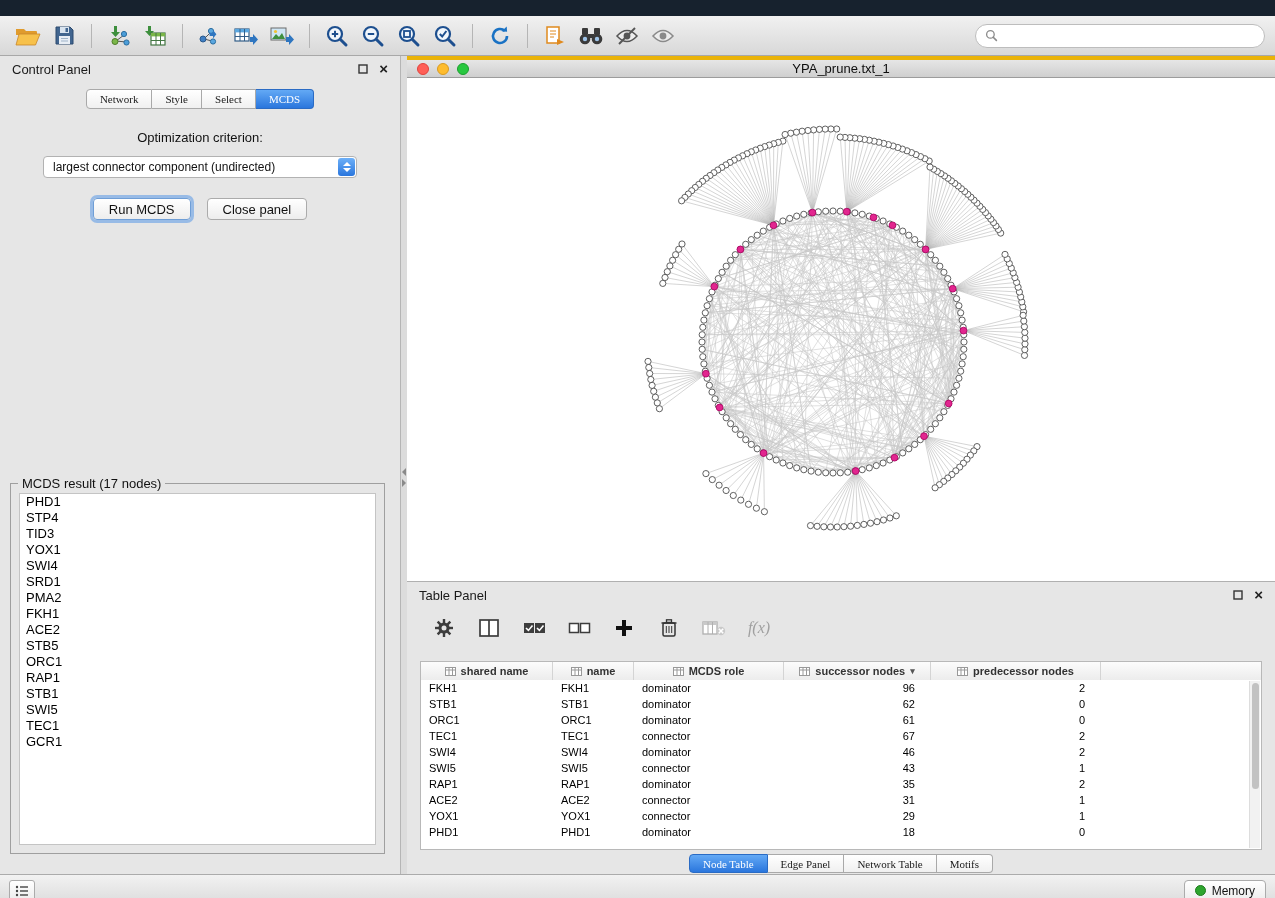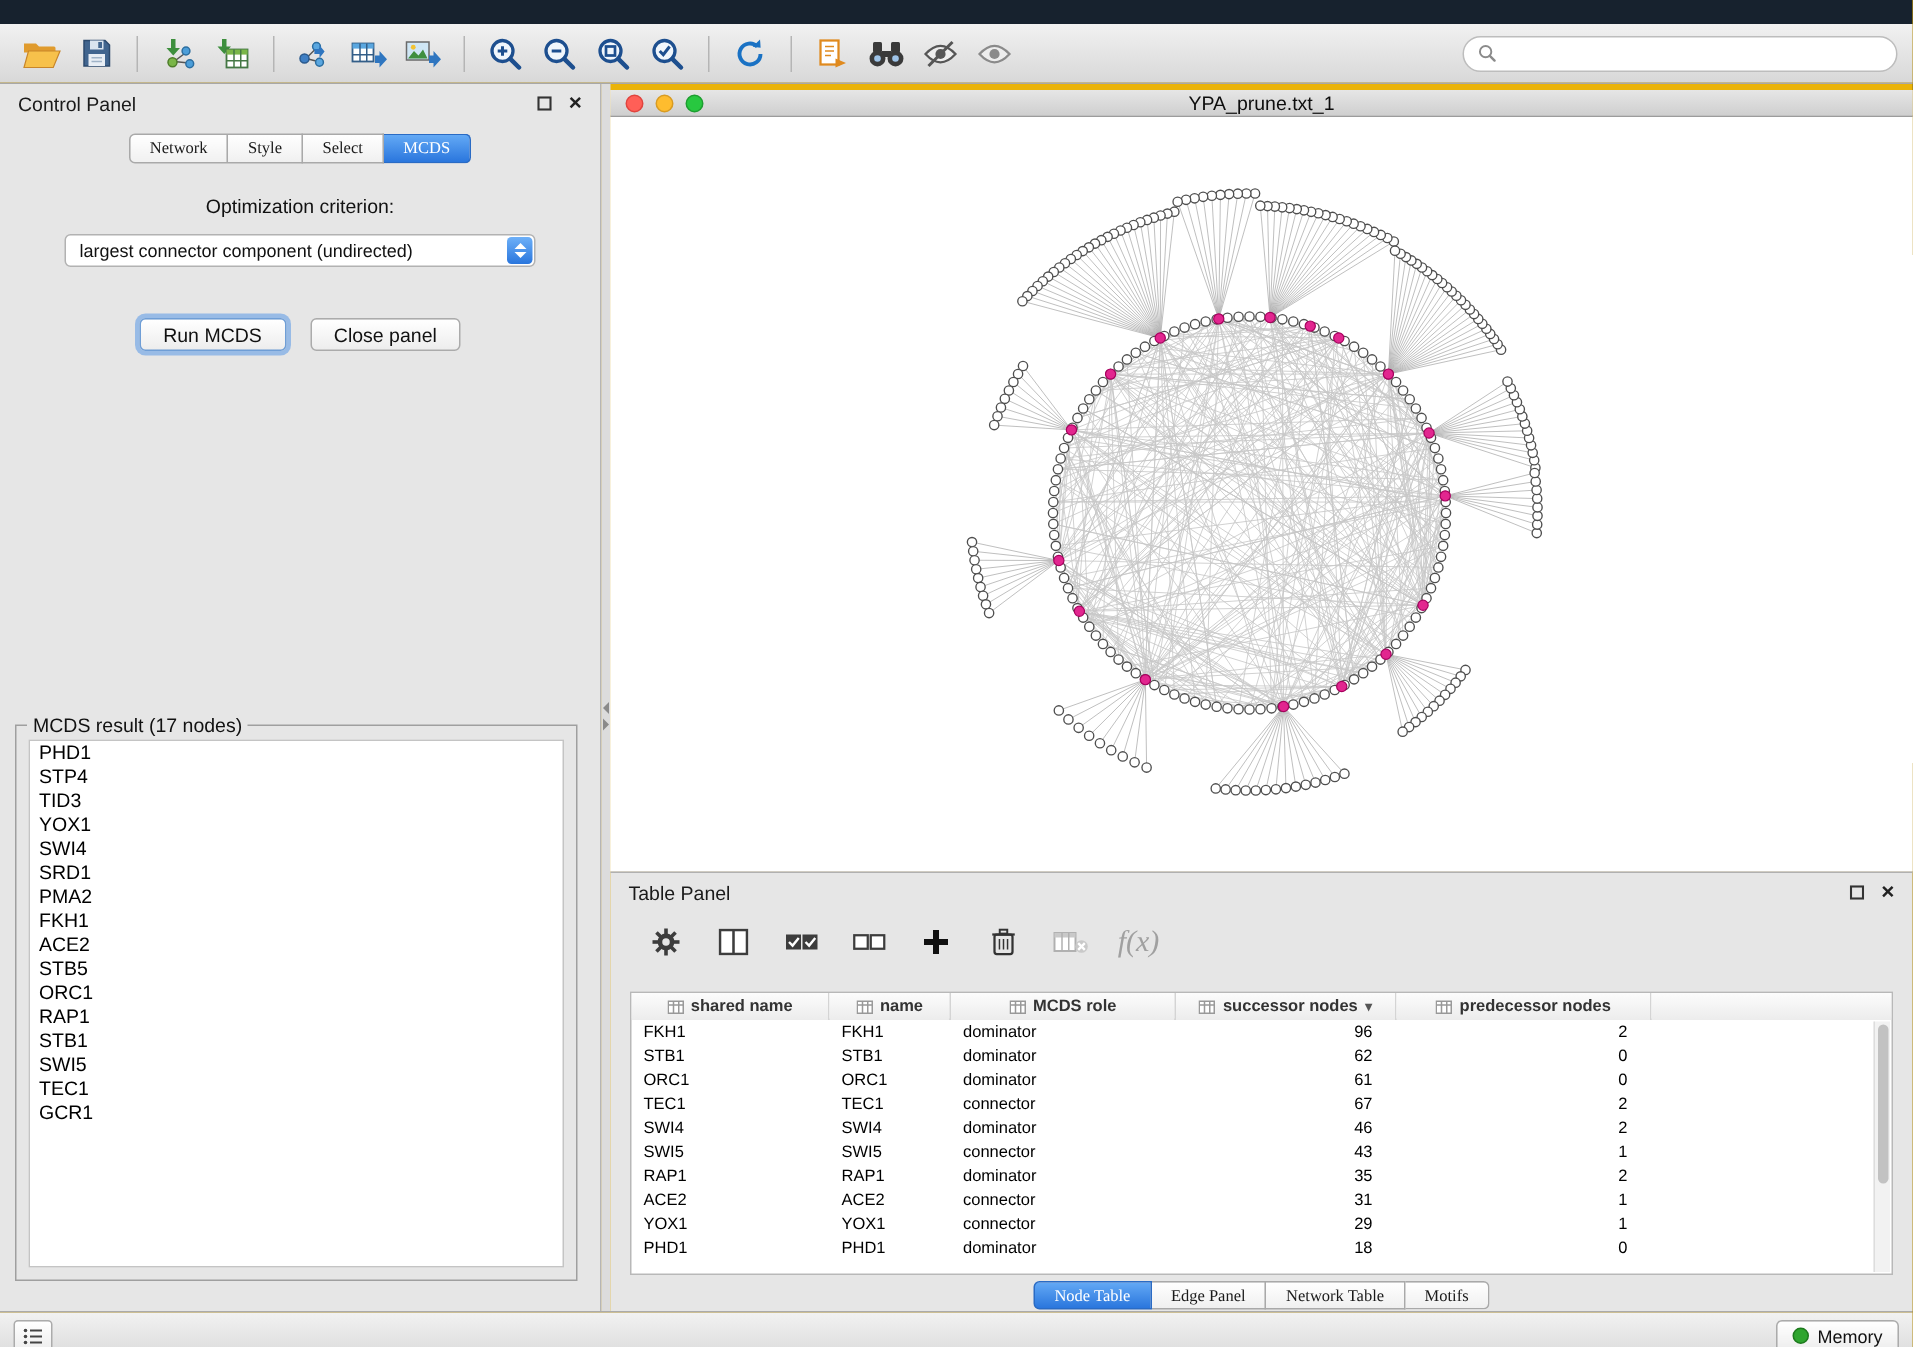--- a/index.html
+++ b/index.html
@@ -24,21 +24,21 @@
   .tab{font-size:11px;color:#1a1a1a;background:linear-gradient(#ffffff,#f0f0f0);border:1px solid #a9a9a9;border-left:none;padding:0 13px;height:20px;line-height:19px;cursor:pointer;font-family:Liberation Serif, serif;}
   .tab:first-child{border-left:1px solid #a9a9a9;border-radius:4px 0 0 4px;}
   .tab:last-child{border-radius:0 4px 4px 0;}
   .tab.active{background:linear-gradient(#63a9f5,#2a76dd);color:#fff;border-color:#2a6bc4;}
   .cp-tabs-row{margin-top:7px;}
   .opt-label{text-align:center;margin-top:21px;font-size:13px;color:#111;}
   .combo{width:314px;height:22px;margin:11px auto 0;background:#fff;border:1px solid #b2b2b2;border-radius:4px;display:flex;align-items:center;font-size:12px;color:#111;padding:0 22px 0 9px;position:relative;cursor:pointer;}
   .combo .stepper{position:absolute;right:1px;top:1px;bottom:1px;width:17px;border-radius:3px;background:linear-gradient(#6db0f8,#2a76dd);display:flex;flex-direction:column;align-items:center;justify-content:center;gap:2px;}
   .stepper .up{width:0;height:0;border-left:4px solid transparent;border-right:4px solid transparent;border-bottom:4px solid #fff;}
   .stepper .down{width:0;height:0;border-left:4px solid transparent;border-right:4px solid transparent;border-top:4px solid #fff;}
-  .btnrow{display:flex;justify-content:center;gap:16px;margin-top:34px;}
+  .btnrow{display:flex;justify-content:center;gap:16px;margin-top:20px;}
   .mac-btn{height:22px;padding:0 15px;font-size:13px;color:#111;font-family:"Liberation Sans",sans-serif;background:linear-gradient(#ffffff,#ededed);border:1px solid #ababab;border-radius:4px;cursor:pointer;}
   .mac-btn.focused{border-color:#6f9ed6;box-shadow:0 0 0 3px rgba(110,165,230,.65);}
   .groupbox{position:absolute;left:10px;width:375px;top:427px;height:371px;border:1px solid #9f9f9f;}
   .groupbox .legend{position:absolute;top:-8px;left:7px;background:#e6e6e6;padding:0 4px;font-size:13px;color:#111;}
   .result-list{position:absolute;top:9px;left:8px;right:8px;bottom:8px;background:#fff;border:1px solid #c4c4c4;overflow:hidden;}
   .result-item{font-size:13px;line-height:16px;padding-left:6px;color:#000;cursor:default;}
 
   
   .splitter{position:absolute;left:401px;width:6px;top:40px;bottom:32px;background:#dcdcdc;cursor:col-resize;}
   .split-handle{position:absolute;top:408px;left:0;width:6px;height:26px;display:flex;flex-direction:column;align-items:center;justify-content:center;gap:3px;}
@@ -53,21 +53,21 @@
   .tl.red{background:#ff5f57;border:1px solid #e0443e;}
   .tl.yellow{background:#febc2e;border:1px solid #d89b22;}
   .tl.green{background:#28c840;border:1px solid #1d9e30;}
   .net-title{position:absolute;left:0;right:0;text-align:center;font-size:13px;color:#0d0d0d;pointer-events:none;}
   .net-canvas{position:absolute;top:18px;left:0;right:0;bottom:0;background:#fff;overflow:hidden;}
 
   
   .table-panel{position:absolute;left:407px;right:0;top:565px;bottom:32px;background:#e6e6e6;border-top:1px solid #b0b0b0;}
   .table-toolbar{position:absolute;top:24px;left:0;right:0;height:44px;display:flex;align-items:center;padding-left:24px;gap:19px;}
   .ttb{background:transparent;border:none;width:26px;height:26px;display:flex;align-items:center;justify-content:center;cursor:pointer;}
-  .fx{font-family:"Liberation Serif",serif;font-style:italic;font-size:20px;color:#a0a0a0;}
+  .fx{font-family:"Liberation Serif",serif;font-style:italic;font-size:16px;color:#a0a0a0;}
   .table-wrap{position:absolute;left:13px;right:13px;top:79px;height:189px;background:#fff;border:1px solid #b8b8b8;overflow:hidden;}
   .thead,.trow{display:grid;grid-template-columns:132px 81px 150px 147px 170px 1fr;}
   .thead{height:18px;border-bottom:1px solid #c9c9c9;font-weight:bold;}
   .th{display:flex;align-items:center;justify-content:center;gap:5px;font-size:11px;color:#333;background:linear-gradient(#fcfcfc,#ececec);border-right:1px solid #d4d4d4;height:18px;cursor:pointer;}
   .th.thfill{cursor:default;border-right:none;}
   .chev{font-size:9px;color:#555;}
   .trow{height:16px;}
   .td{font-size:11px;line-height:16px;color:#000;padding-left:8px;white-space:nowrap;overflow:hidden;}
   .td.num{text-align:right;padding-right:16px;padding-left:0;}
   .vscroll{position:absolute;top:19px;right:1px;bottom:1px;width:11px;background:#f2f2f2;border-left:1px solid #ddd;}

